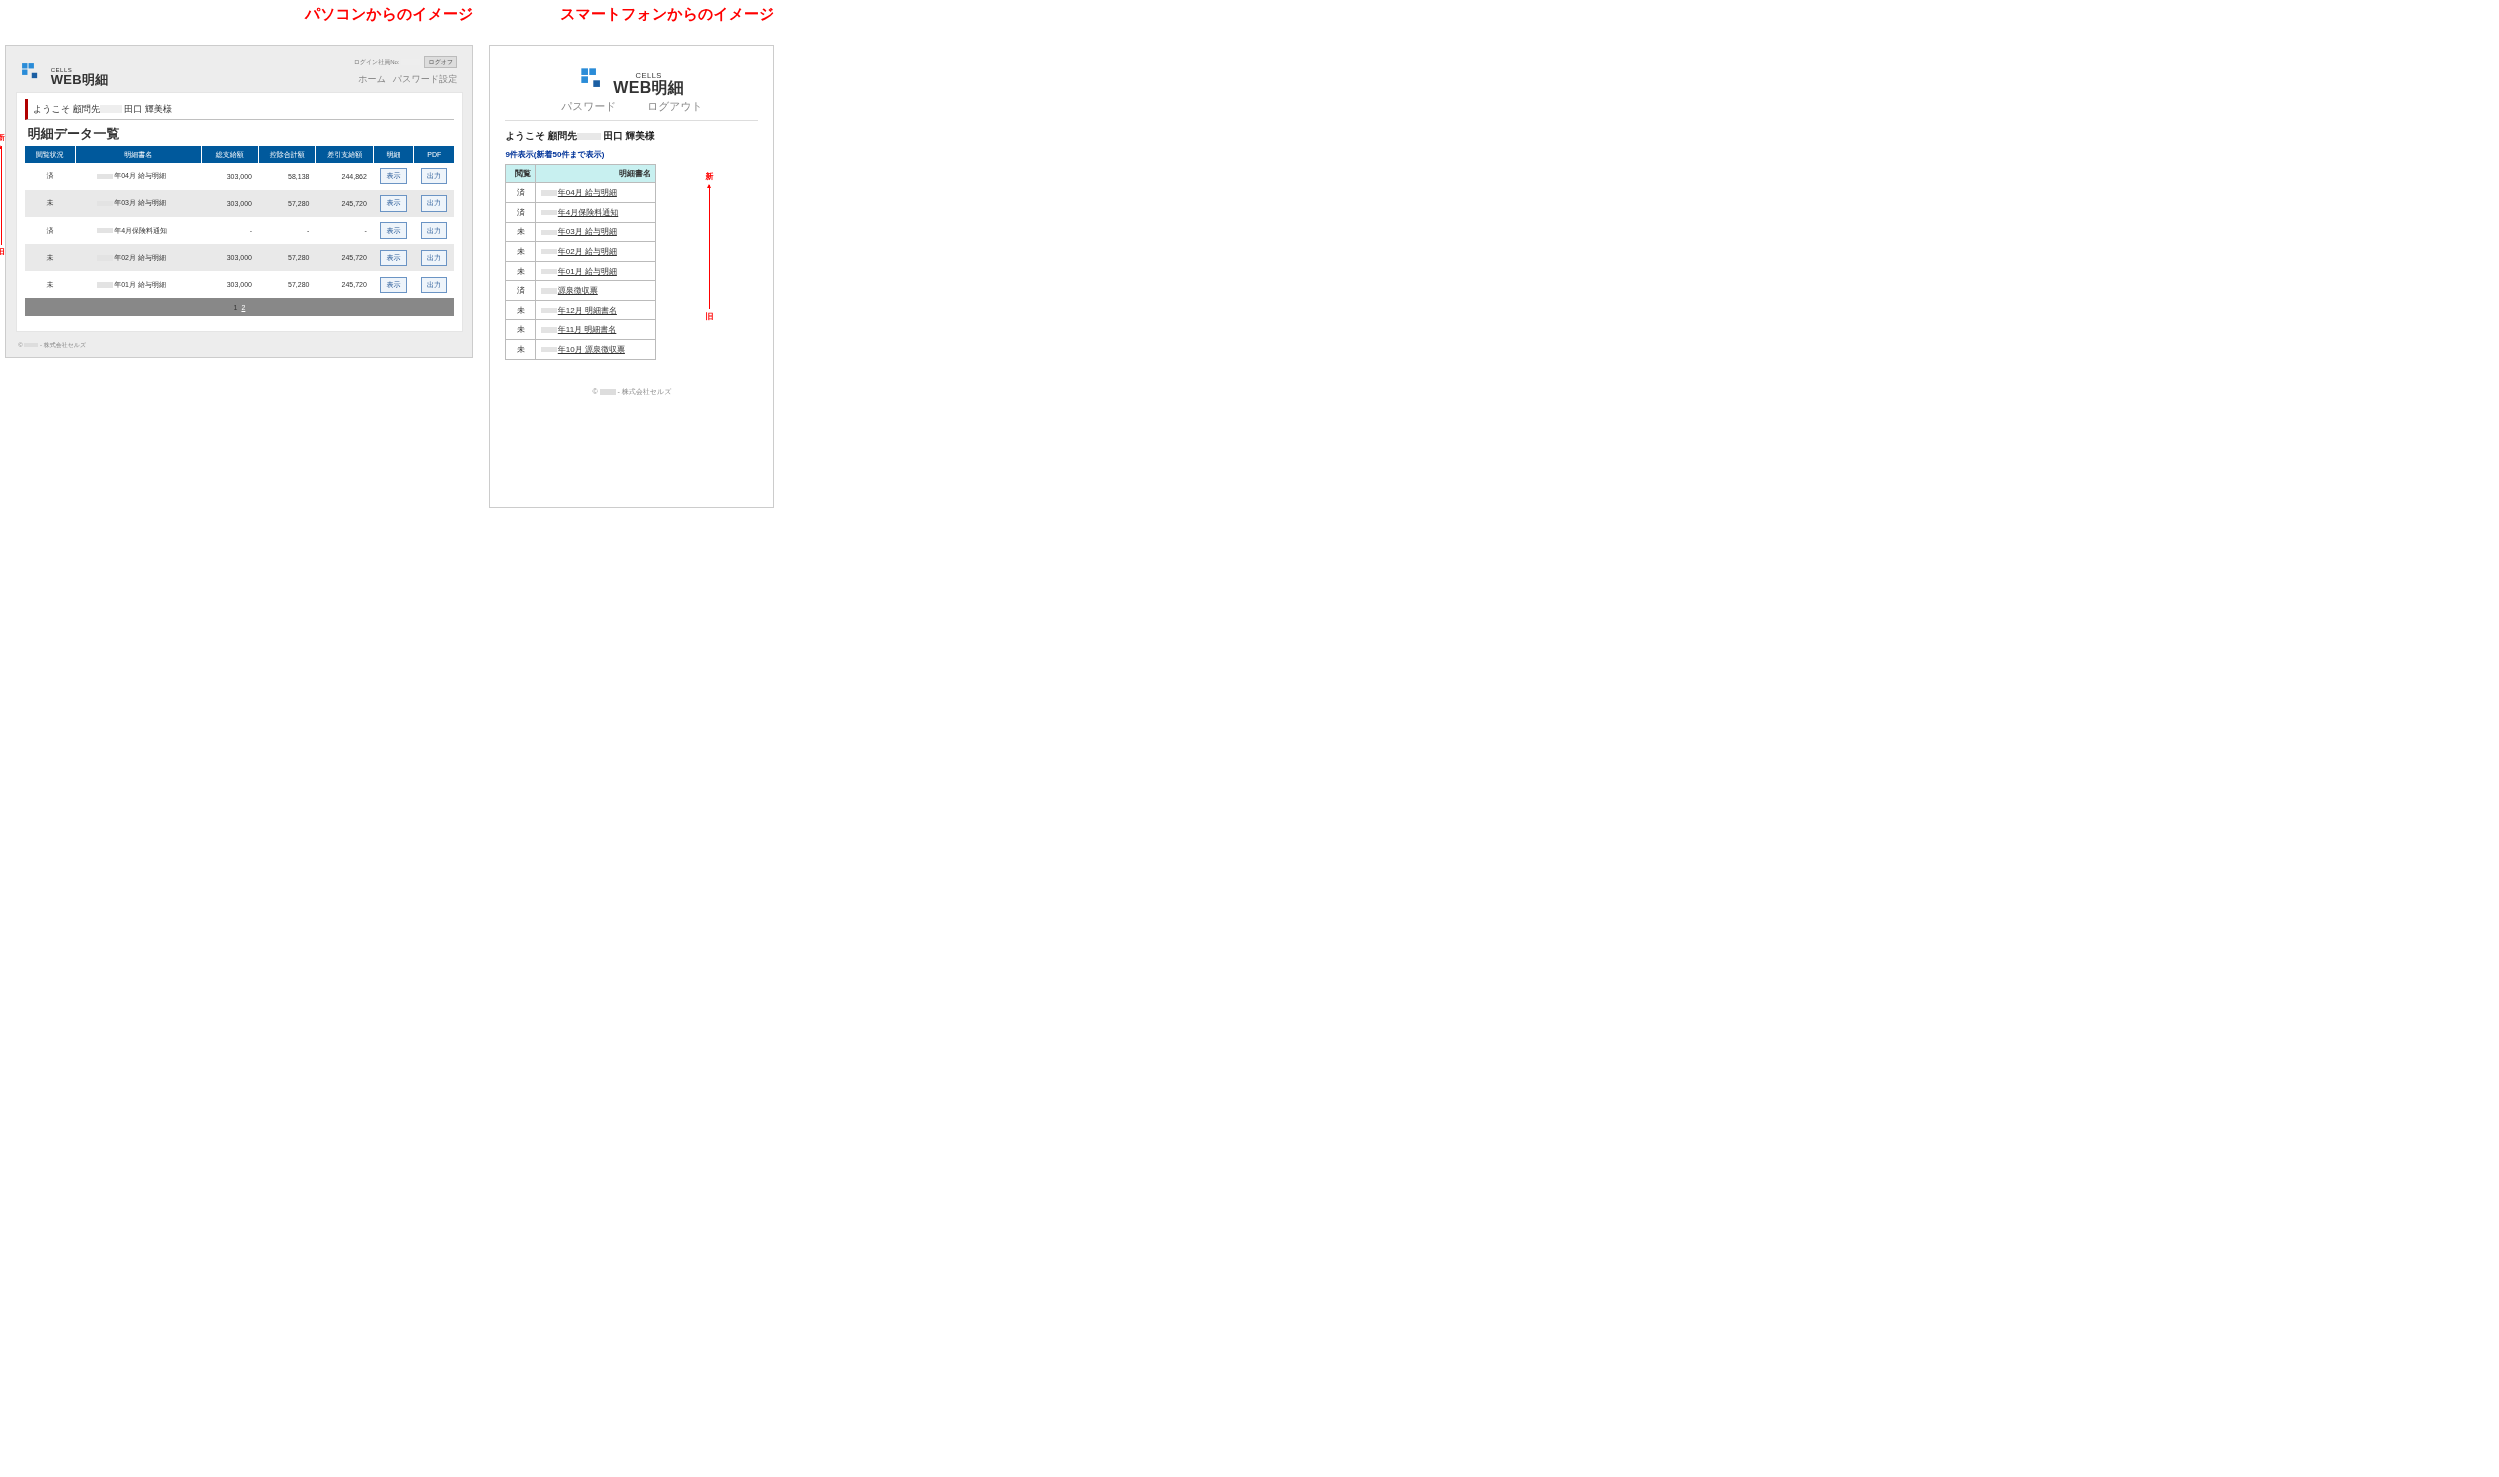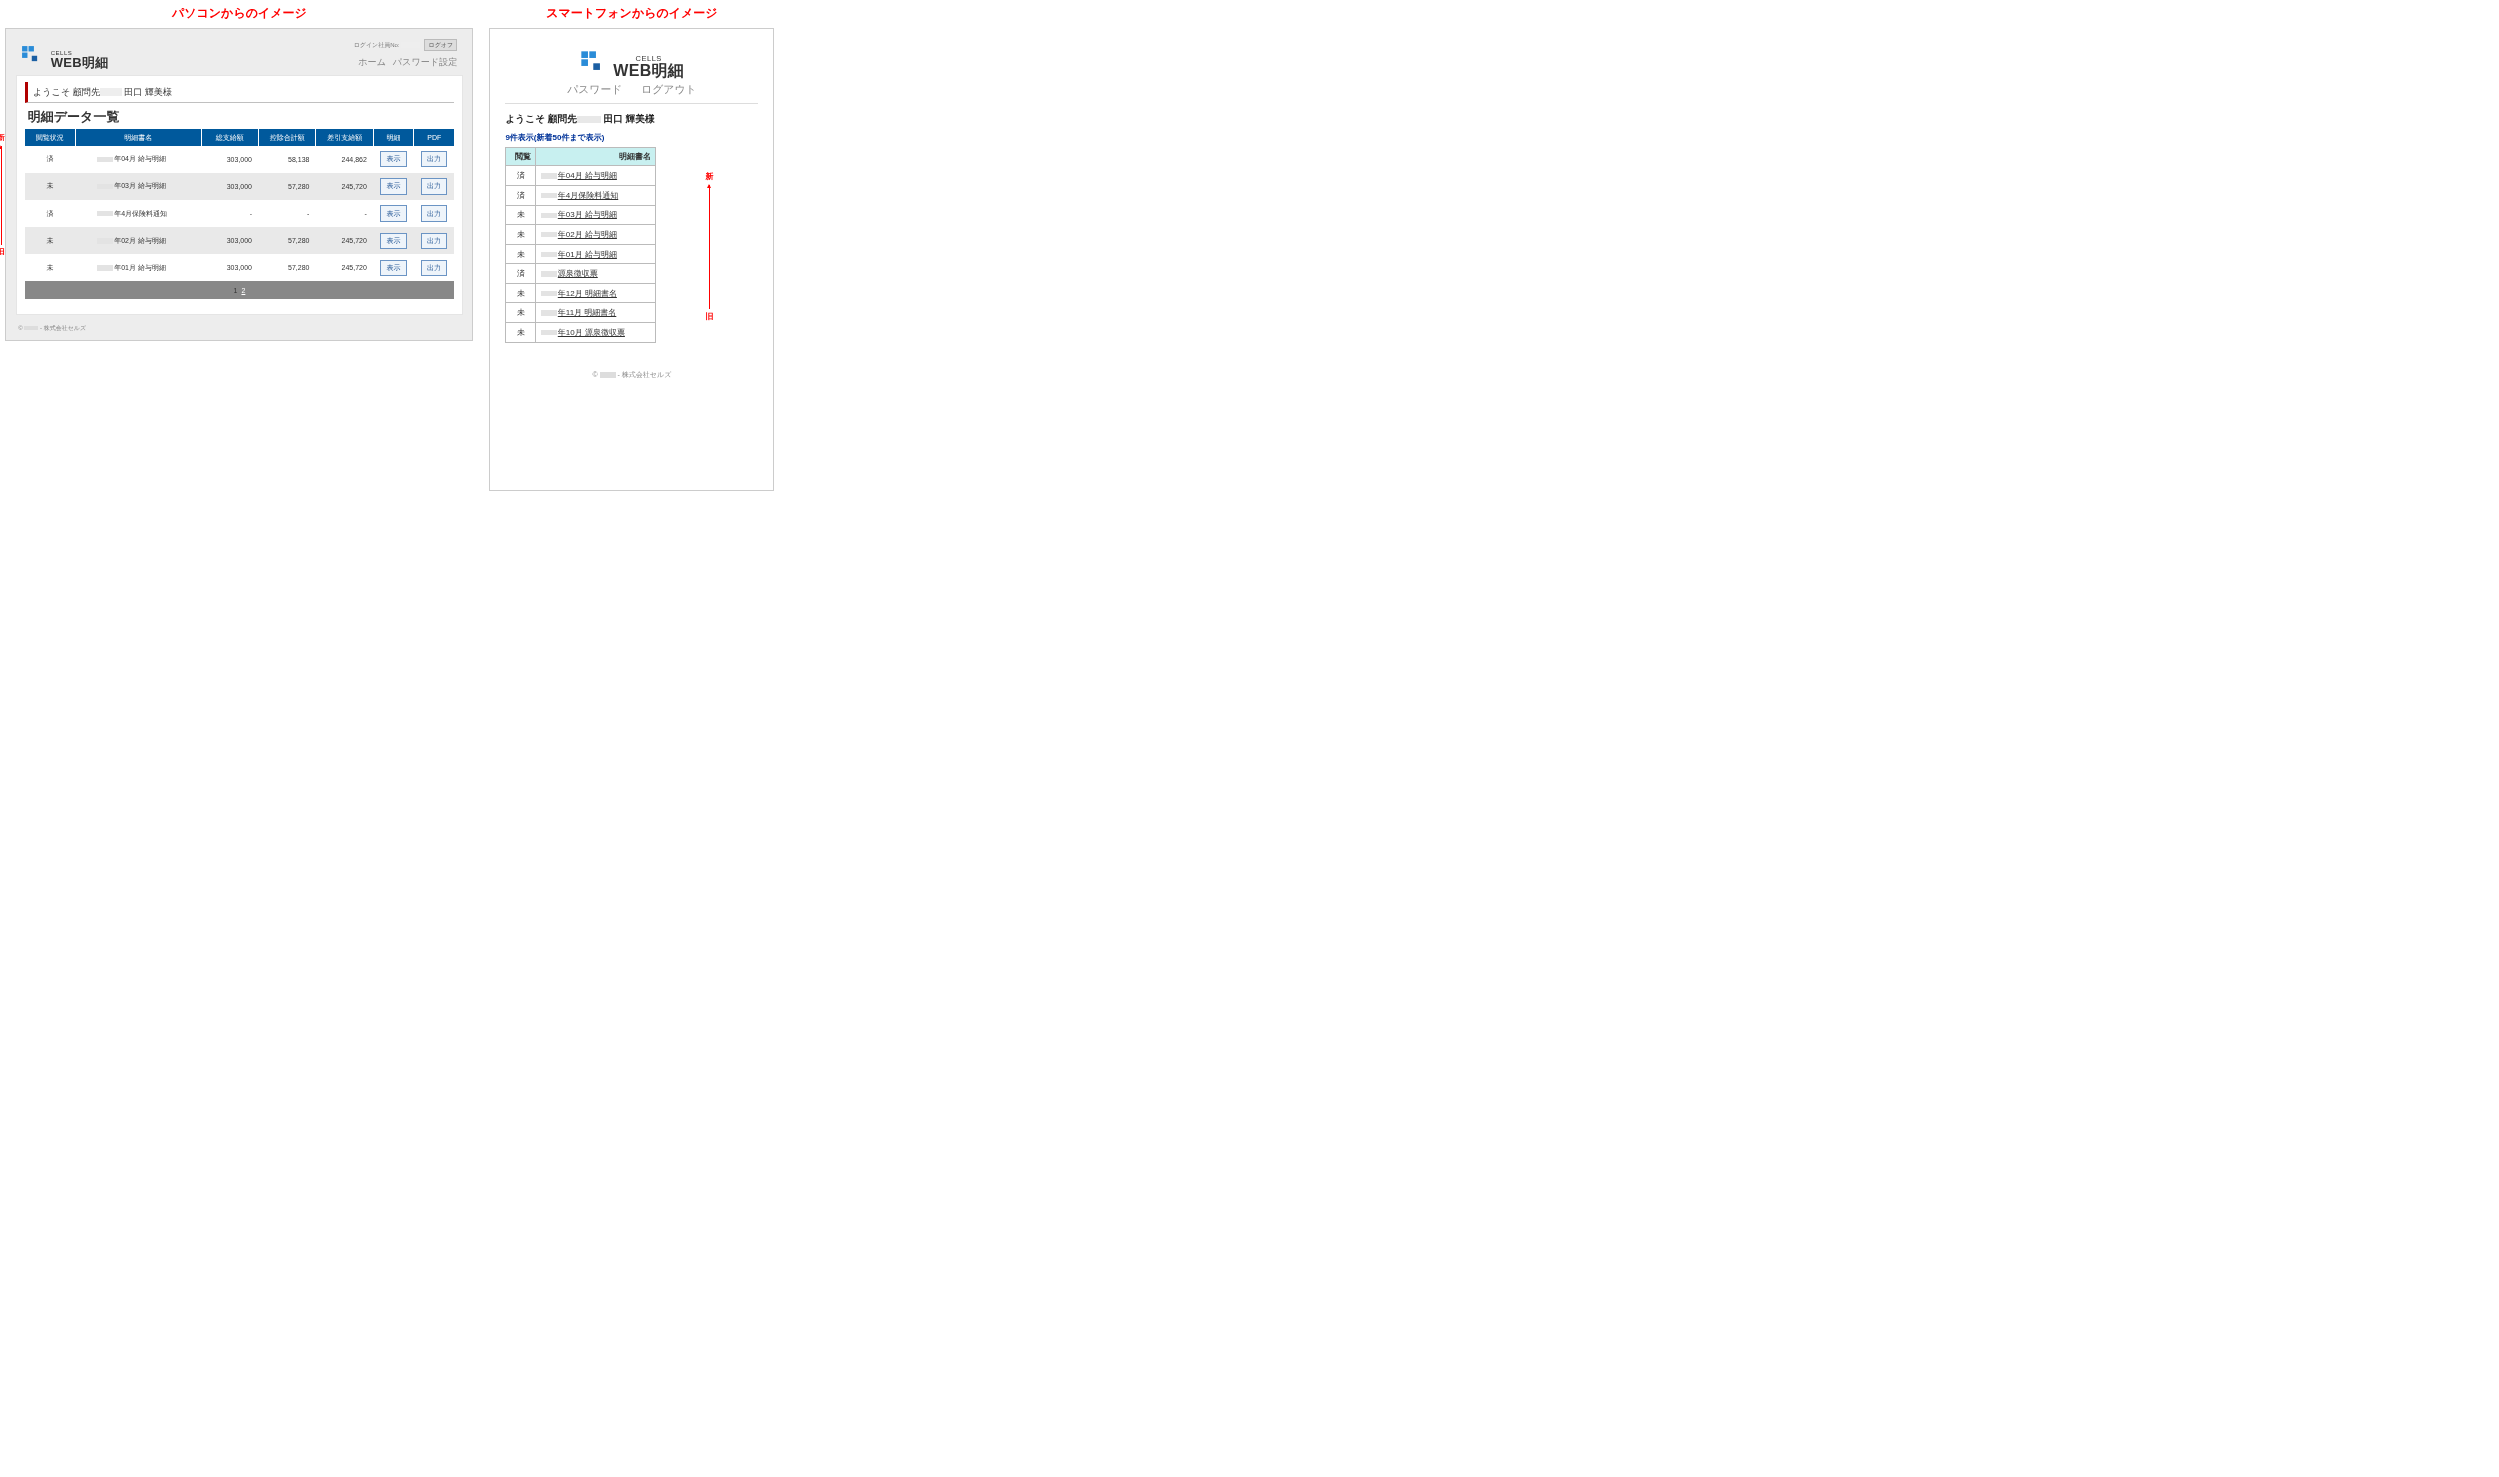--- a/index.html
+++ b/index.html
@@ -9,23 +9,23 @@
       padding: 5.4px;
     }
     .container {
       display: flex;
       gap: 16px;
       align-items: flex-start;
     }
     .caption {
       color: #ff0000;
       font-weight: bold;
-      font-size: 12px;
-      text-align: center;
-      margin-bottom: 6px;
+      font-size: 15px;
+      text-align: right;
+      margin-bottom: 21px;
     }
     
     .pc-wrapper { flex: 0 0 468px; position: relative; }
     .pc-panel {
       border: 0.5px solid #ccc;
       background: #ededed;
       padding: 9.7px 9.7px 5.4px 9.7px;
     }
     .pc-header {
       display: flex;
@@ -153,21 +153,21 @@
     .mobile-logo-wrap .logo-cells { font-size: 7.5px; }
     .mobile-logo-wrap .logo-web { font-size: 16px; }
     .mobile-nav {
       text-align: center;
       font-size: 10.8px;
       color: #888;
       border-bottom: 0.5px solid #ddd;
       padding-bottom: 5.4px;
       margin-bottom: 9.7px;
     }
-    .mobile-nav span { margin: 0 8px; }
+    .mobile-nav span { margin: 0 14px; }
     .mobile-welcome {
       font-size: 9.7px;
       font-weight: bold;
       color: #222;
       margin-bottom: 5.4px;
     }
     .mobile-welcome .blur { display:inline-block; width:24px; height:7.5px; background:#e8e8e8; vertical-align:middle; }
     .count-line { color: #003399; font-weight: bold; font-size: 8px; margin-bottom: 4.3px; }
     table.mdet {
       border-collapse: collapse;

